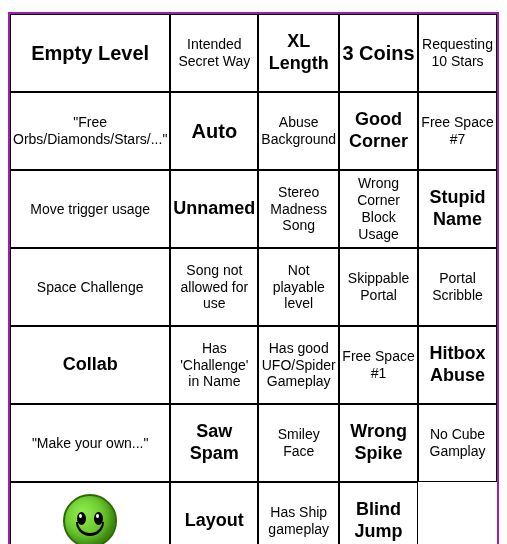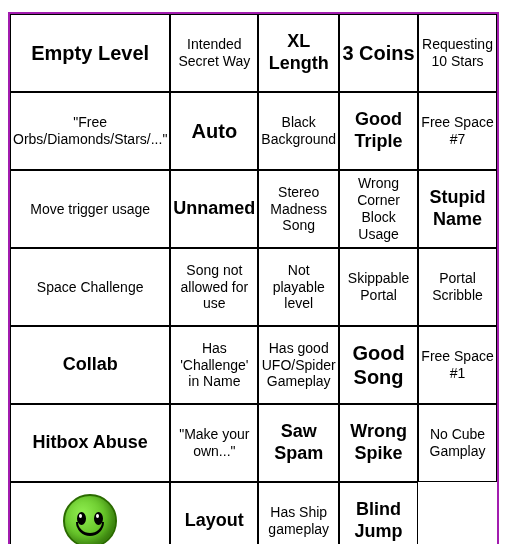--- a/index.html
+++ b/index.html
@@ -132,24 +132,24 @@
       <div class="bingo-cell small-text">
         <span>Requesting 10 Stars</span>
       </div>
       <div class="bingo-cell small-text">
         <span>"Free Orbs/Diamonds/Stars/..."</span>
       </div>
       <div class="bingo-cell large-text">
         <span>Auto</span>
       </div>
       <div class="bingo-cell small-text">
-        <span>Black Background</span>
-      </div>
-      <div class="bingo-cell medium-text">
-        <span>Good Triple</span>
+        <span>Abuse Background</span>
+      </div>
+      <div class="bingo-cell medium-text">
+        <span>Good Corner</span>
       </div>
       <div class="bingo-cell small-text">
         <span>Free Space #7</span>
       </div>
       <div class="bingo-cell small-text">
         <span>Move trigger usage</span>
       </div>
       <div class="bingo-cell medium-text">
         <span>Unnamed</span>
       </div>
@@ -179,34 +179,34 @@
       </div>
       <div class="bingo-cell medium-text">
         <span>Collab</span>
       </div>
       <div class="bingo-cell small-text">
         <span>Has 'Challenge' in Name</span>
       </div>
       <div class="bingo-cell small-text">
         <span>Has good UFO/Spider Gameplay</span>
       </div>
-      <div class="bingo-cell large-text">
-        <span>Good Song</span>
-      </div>
       <div class="bingo-cell small-text">
         <span>Free Space #1</span>
       </div>
       <div class="bingo-cell medium-text">
         <span>Hitbox Abuse</span>
       </div>
       <div class="bingo-cell small-text">
         <span>"Make your own..."</span>
       </div>
       <div class="bingo-cell medium-text">
         <span>Saw Spam</span>
+      </div>
+      <div class="bingo-cell small-text">
+        <span>Smiley Face</span>
       </div>
       <div class="bingo-cell medium-text">
         <span>Wrong Spike</span>
       </div>
       <div class="bingo-cell small-text">
         <span>No Cube Gamplay</span>
       </div>
       <div class="bingo-cell">
         <div class="smiley">
           <div class="eye eye-left">

